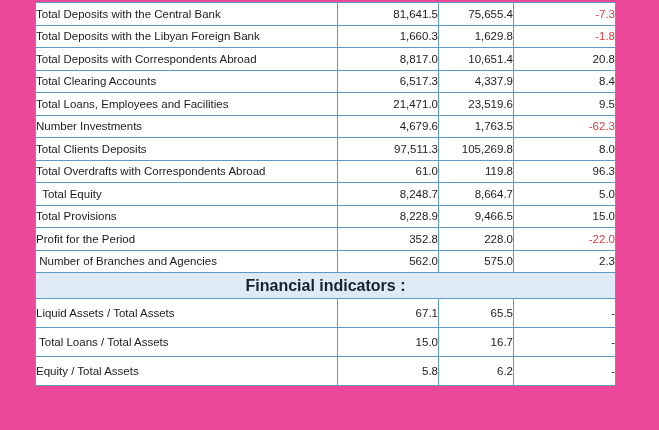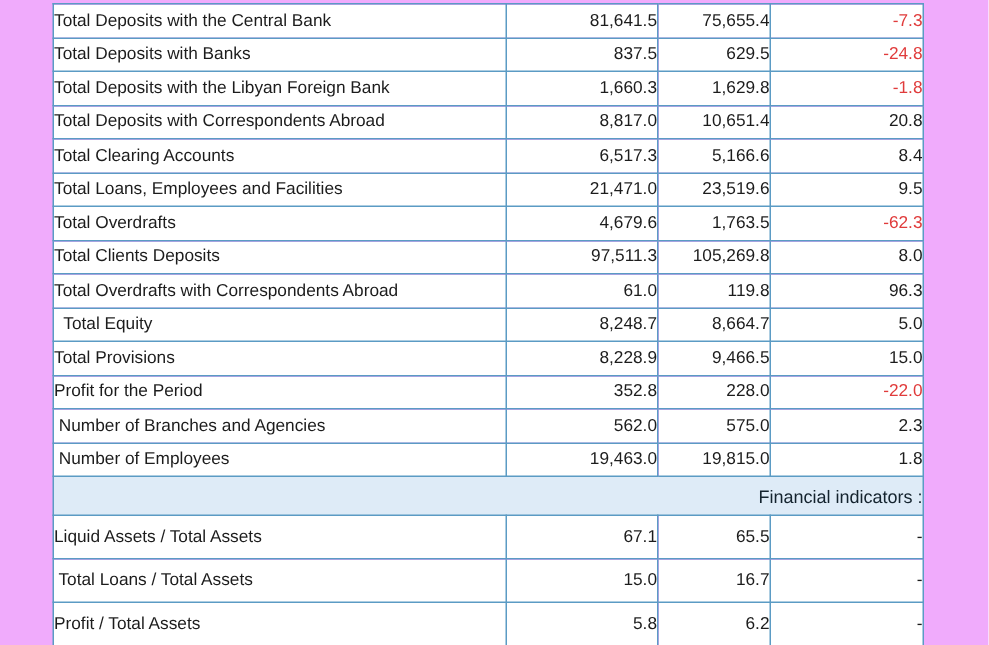--- a/index.html
+++ b/index.html
@@ -4,21 +4,21 @@
 <style>
   html, body {
     margin: 0;
     padding: 0;
     background: #ffffff;
   }
   .page {
     position: relative;
     width: 659px;
     height: 430px;
-    background: #f0abfc;
+    background: #ec4899;
     overflow: hidden;
     font-family: "Liberation Sans", sans-serif;
   }
   table.fin-table {
     position: absolute;
     left: 35px;
     top: 2px;
     width: 580px;
     border-collapse: collapse;
     table-layout: fixed;
@@ -41,23 +41,23 @@
   }
   td.cell-num {
     text-align: right;
   }
   td.cell-num.neg {
     color: #e03b3b;
   }
   tr.section-header-row td {
     height: 25px;
     background: #deebf7;
-    text-align: right;
-    font-weight: normal;
-    font-size: 12px;
+    text-align: center;
+    font-weight: bold;
+    font-size: 16px;
     color: #14232e;
   }
 </style>
 </head>
 <body>
 
 <div class="page">
   <table class="fin-table">
     <colgroup>
       <col style="width:302px">
@@ -66,51 +66,45 @@
       <col style="width:102px">
     </colgroup>
     <tbody>
         <tr class="main-row">
           <td class="cell-label">Total Deposits with the Central Bank</td>
           <td class="cell-num">81,641.5</td>
           <td class="cell-num">75,655.4</td>
           <td class="cell-num neg">-7.3</td>
         </tr>
         <tr class="main-row">
-          <td class="cell-label">Total Deposits with Banks</td>
-          <td class="cell-num">837.5</td>
-          <td class="cell-num">629.5</td>
-          <td class="cell-num neg">-24.8</td>
-        </tr>
-        <tr class="main-row">
           <td class="cell-label">Total Deposits with the Libyan Foreign Bank</td>
           <td class="cell-num">1,660.3</td>
           <td class="cell-num">1,629.8</td>
           <td class="cell-num neg">-1.8</td>
         </tr>
         <tr class="main-row">
           <td class="cell-label">Total Deposits with Correspondents Abroad</td>
           <td class="cell-num">8,817.0</td>
           <td class="cell-num">10,651.4</td>
           <td class="cell-num">20.8</td>
         </tr>
         <tr class="main-row">
           <td class="cell-label">Total Clearing Accounts</td>
           <td class="cell-num">6,517.3</td>
-          <td class="cell-num">5,166.6</td>
+          <td class="cell-num">4,337.9</td>
           <td class="cell-num">8.4</td>
         </tr>
         <tr class="main-row">
           <td class="cell-label">Total Loans, Employees and Facilities</td>
           <td class="cell-num">21,471.0</td>
           <td class="cell-num">23,519.6</td>
           <td class="cell-num">9.5</td>
         </tr>
         <tr class="main-row">
-          <td class="cell-label">Total Overdrafts</td>
+          <td class="cell-label">Number Investments</td>
           <td class="cell-num">4,679.6</td>
           <td class="cell-num">1,763.5</td>
           <td class="cell-num neg">-62.3</td>
         </tr>
         <tr class="main-row">
           <td class="cell-label">Total Clients Deposits</td>
           <td class="cell-num">97,511.3</td>
           <td class="cell-num">105,269.8</td>
           <td class="cell-num">8.0</td>
         </tr>
@@ -137,42 +131,36 @@
           <td class="cell-num">352.8</td>
           <td class="cell-num">228.0</td>
           <td class="cell-num neg">-22.0</td>
         </tr>
         <tr class="main-row">
           <td class="cell-label"> Number of Branches and Agencies</td>
           <td class="cell-num">562.0</td>
           <td class="cell-num">575.0</td>
           <td class="cell-num">2.3</td>
         </tr>
-        <tr class="main-row">
-          <td class="cell-label"> Number of Employees</td>
-          <td class="cell-num">19,463.0</td>
-          <td class="cell-num">19,815.0</td>
-          <td class="cell-num">1.8</td>
-        </tr>
         <tr class="section-header-row">
           <td colspan="4">Financial indicators :</td>
         </tr>
         <tr class="indicator-row">
           <td class="cell-label">Liquid Assets / Total Assets</td>
           <td class="cell-num">67.1</td>
           <td class="cell-num">65.5</td>
           <td class="cell-num">-</td>
         </tr>
         <tr class="indicator-row">
           <td class="cell-label"> Total Loans / Total Assets</td>
           <td class="cell-num">15.0</td>
           <td class="cell-num">16.7</td>
           <td class="cell-num">-</td>
         </tr>
         <tr class="indicator-row">
-          <td class="cell-label">Profit / Total Assets</td>
+          <td class="cell-label">Equity / Total Assets</td>
           <td class="cell-num">5.8</td>
           <td class="cell-num">6.2</td>
           <td class="cell-num">-</td>
         </tr>
       </tbody>
   </table>
 </div>
 
 </body></html>

